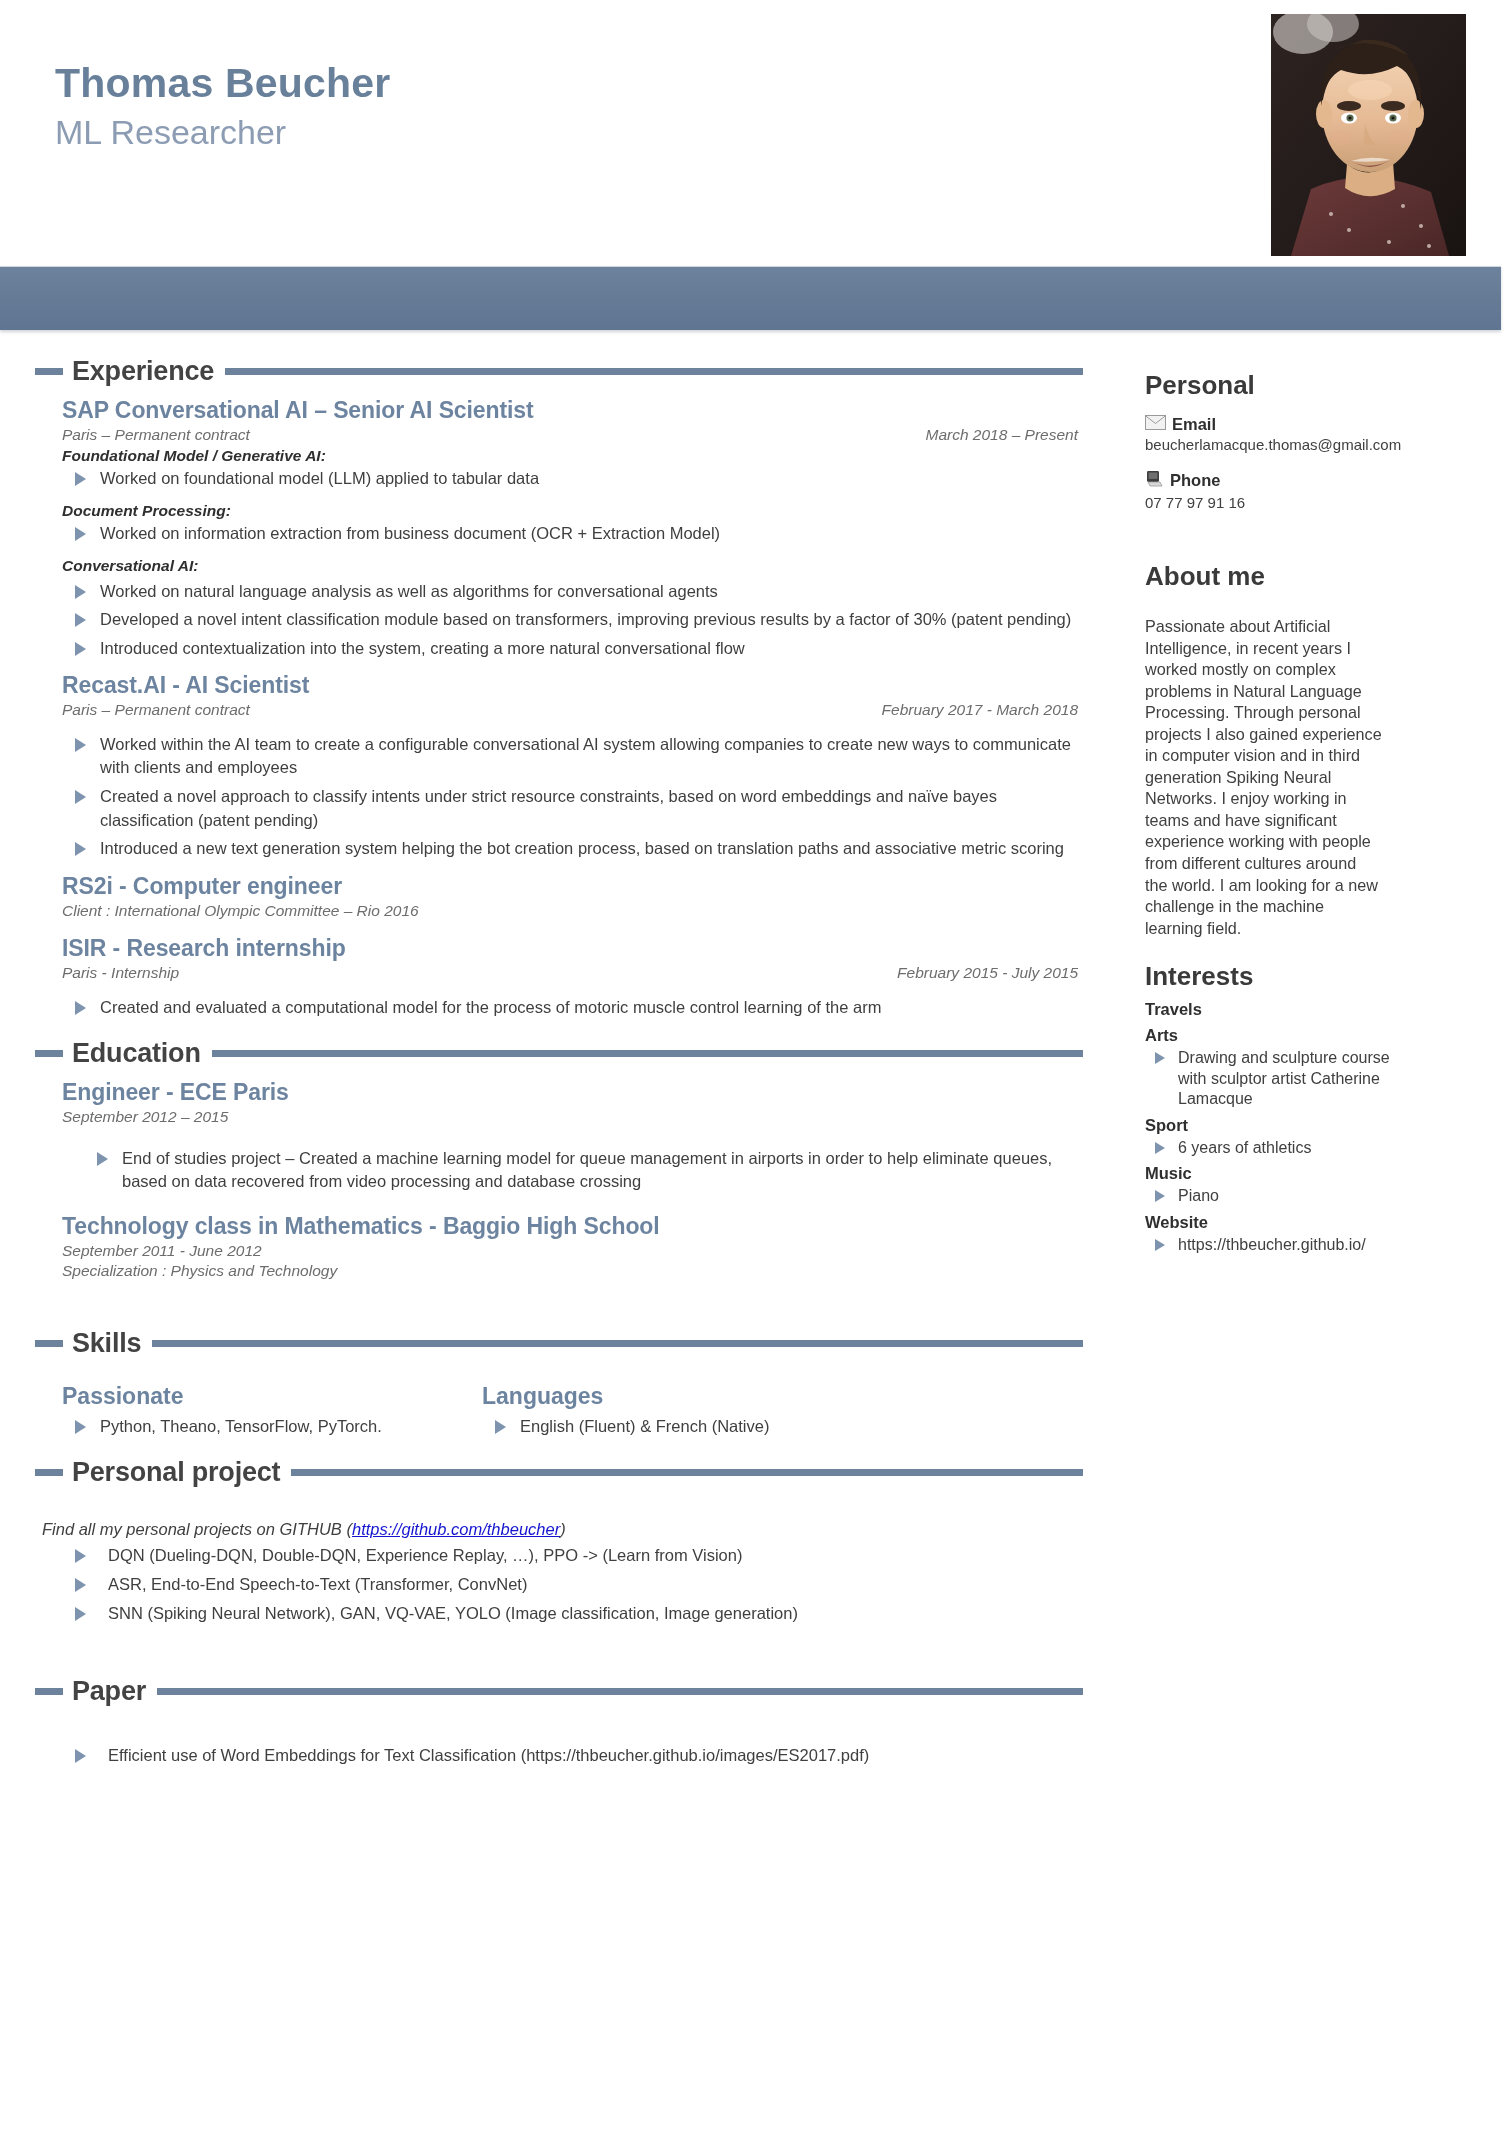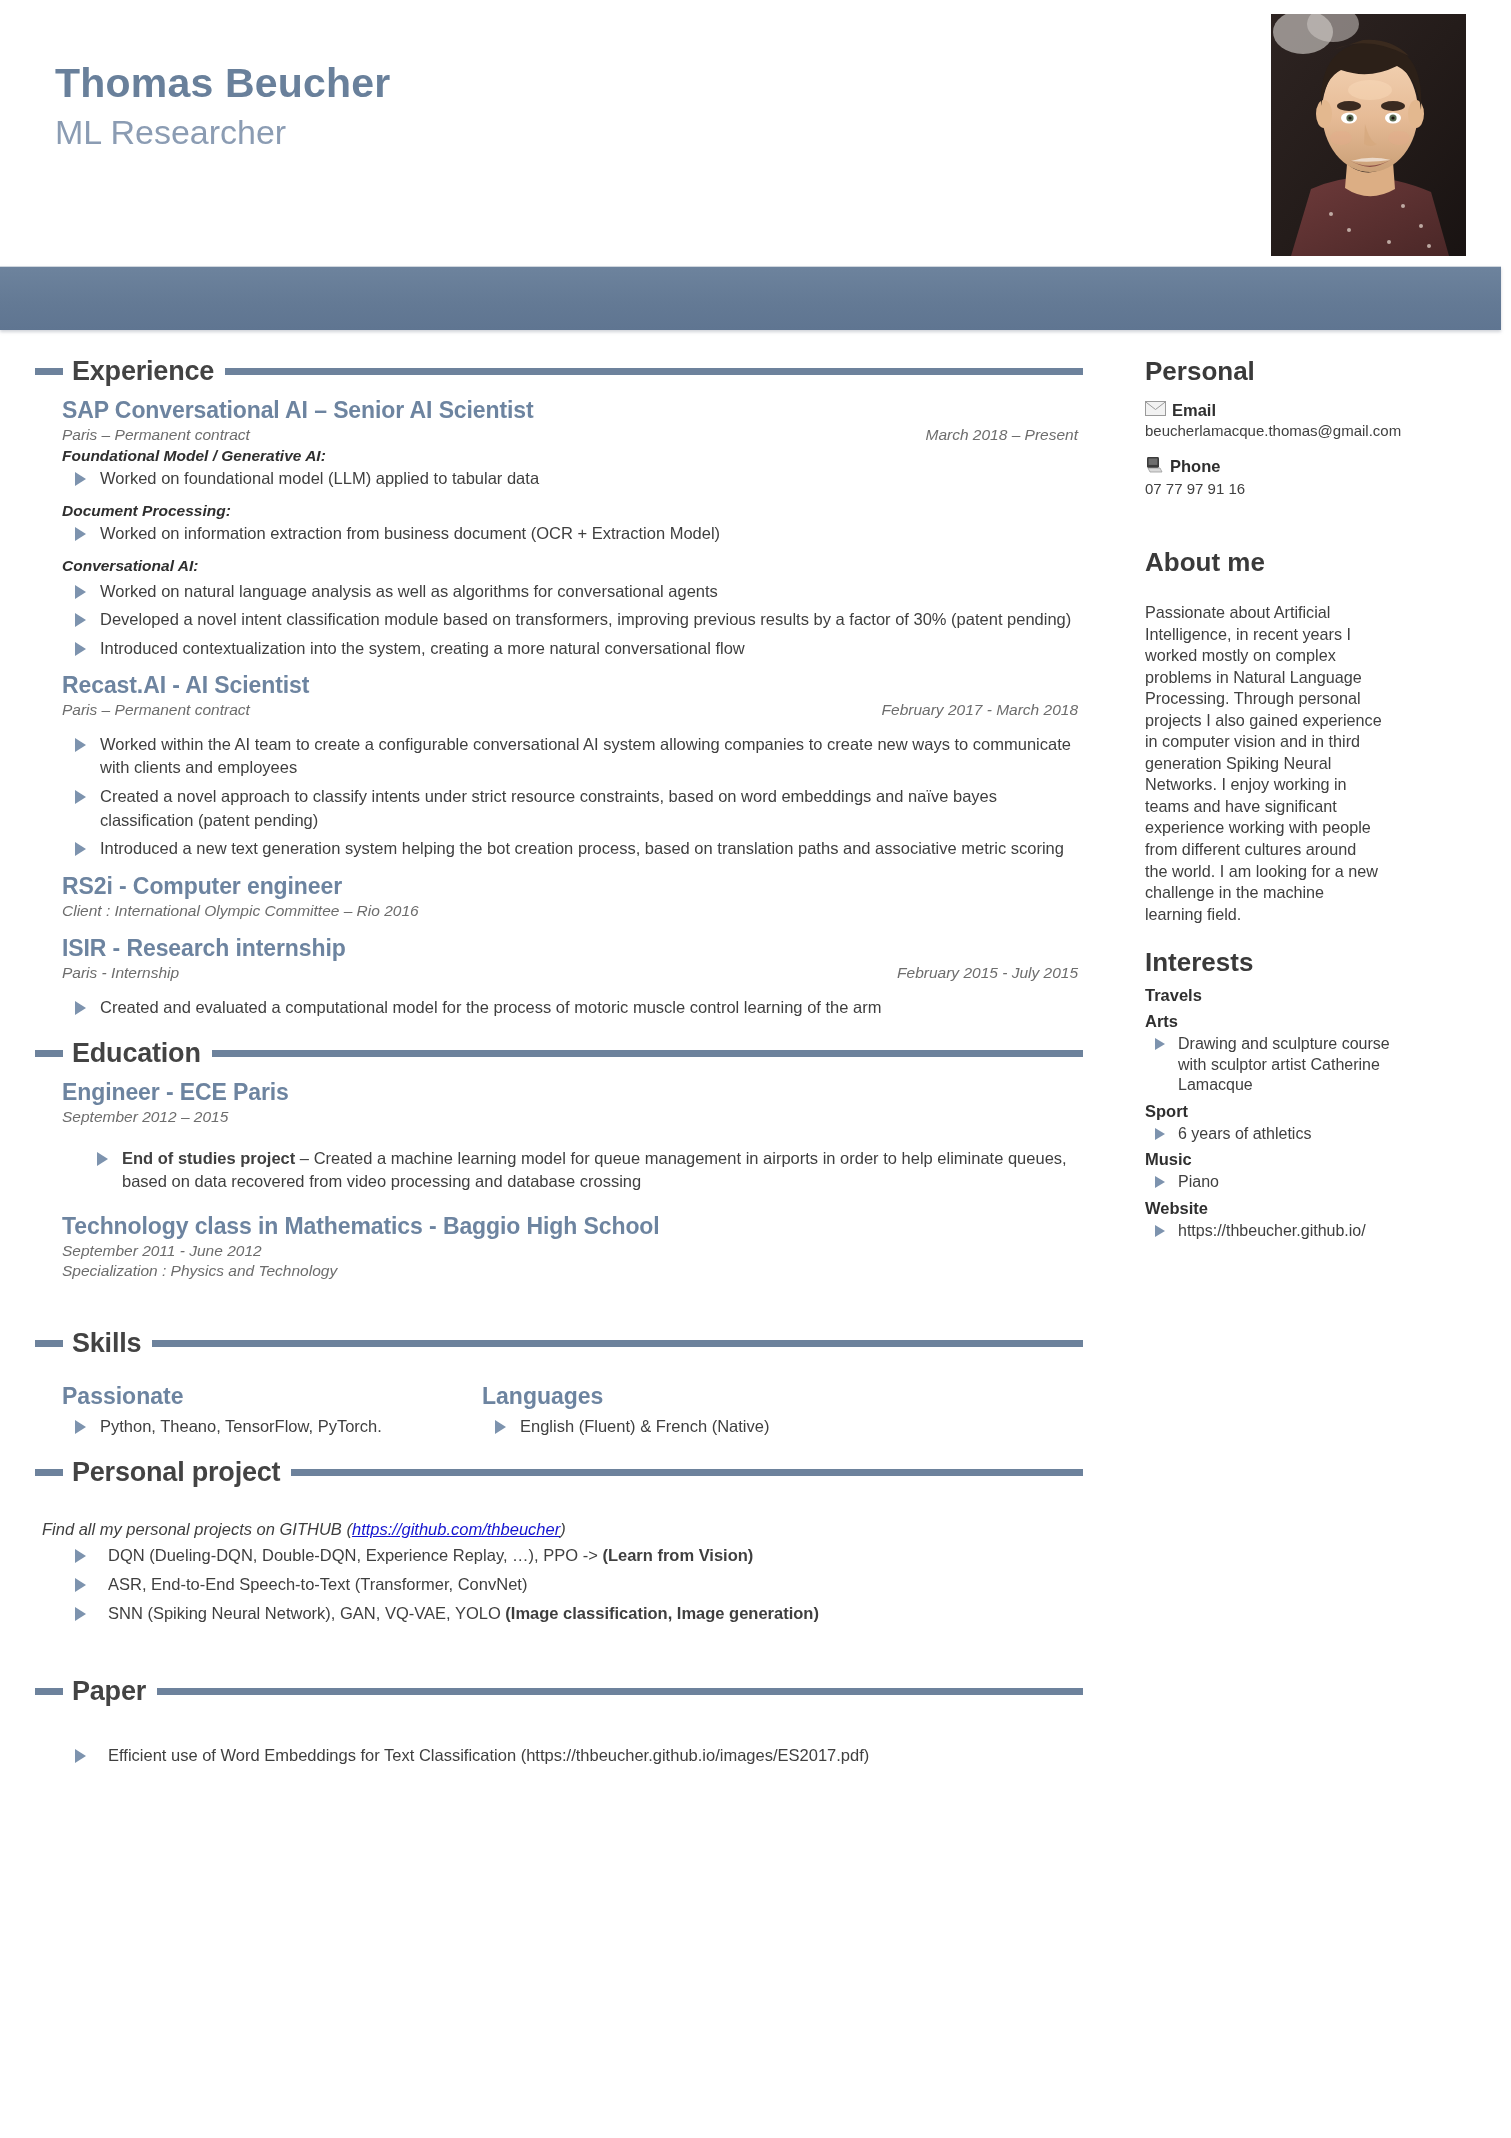--- a/index.html
+++ b/index.html
@@ -67,21 +67,21 @@
   
   .main-col {
     position: absolute;
     left: 0px;
     top: 356px;
     width: 1100px;
   }
   .side-col {
     position: absolute;
     left: 1145px;
-    top: 356px;
+    top: 370px;
     width: 330px;
     color: #3d3d3d;
   }
 
   
   .section-head {
     display: flex;
     align-items: center;
     margin: 0 0 10px 0;
     padding-left: 35px;
@@ -160,21 +160,21 @@
   ul.blist li .tri {
     position: absolute;
     left: 13px;
     top: 5px;
     width: 0; height: 0;
     border-top: 7px solid transparent;
     border-bottom: 7px solid transparent;
     border-left: 11px solid #7d93ae;
   }
   ul.blist.tight li { margin: 2px 0; }
-  .b-bold { font-weight: bold; }
+  .b-bold { font-weight: normal; }
 
   .link { color: #1515d0; text-decoration: underline; }
 
   
   .skills-row { display: flex; padding-left: 62px; }
   .skills-col { width: 420px; }
   .skills-head {
     font-size: 23px;
     font-weight: bold;
     color: #6d84a0;

